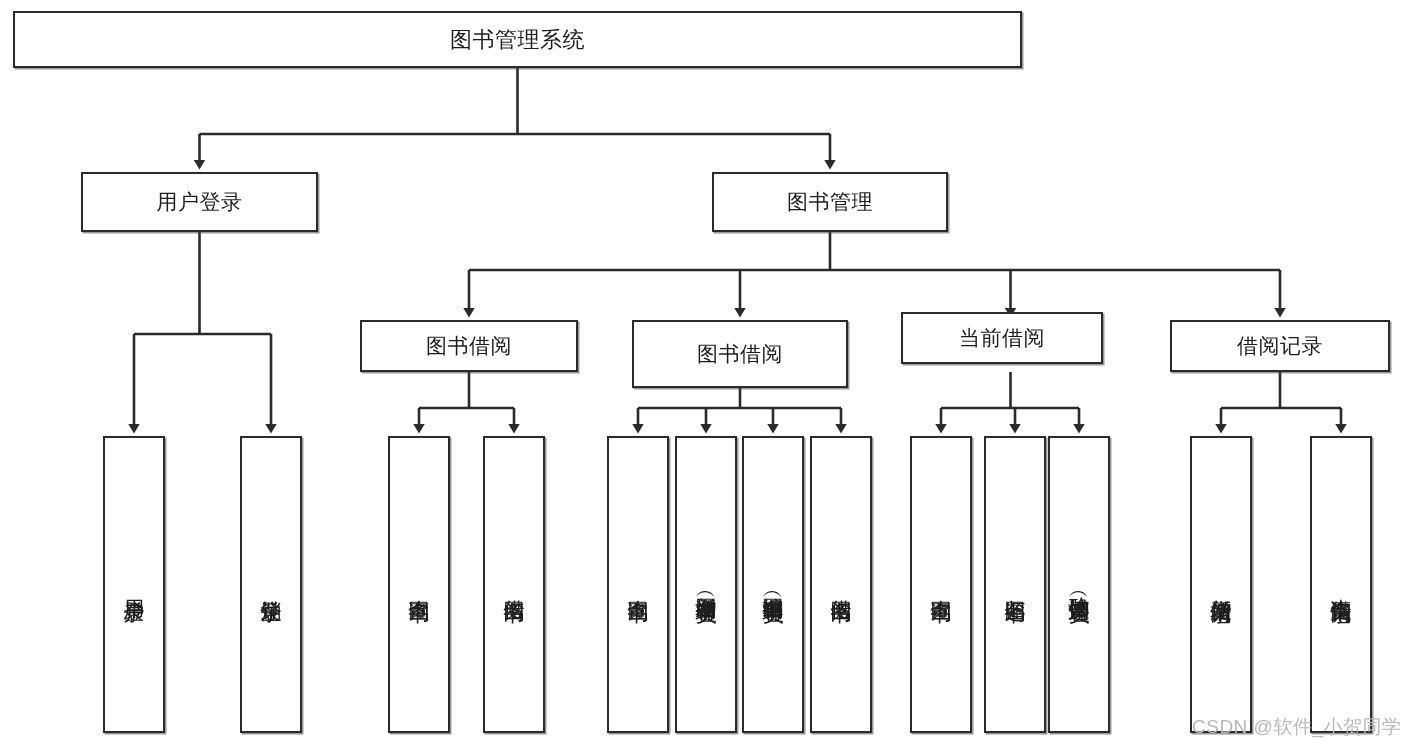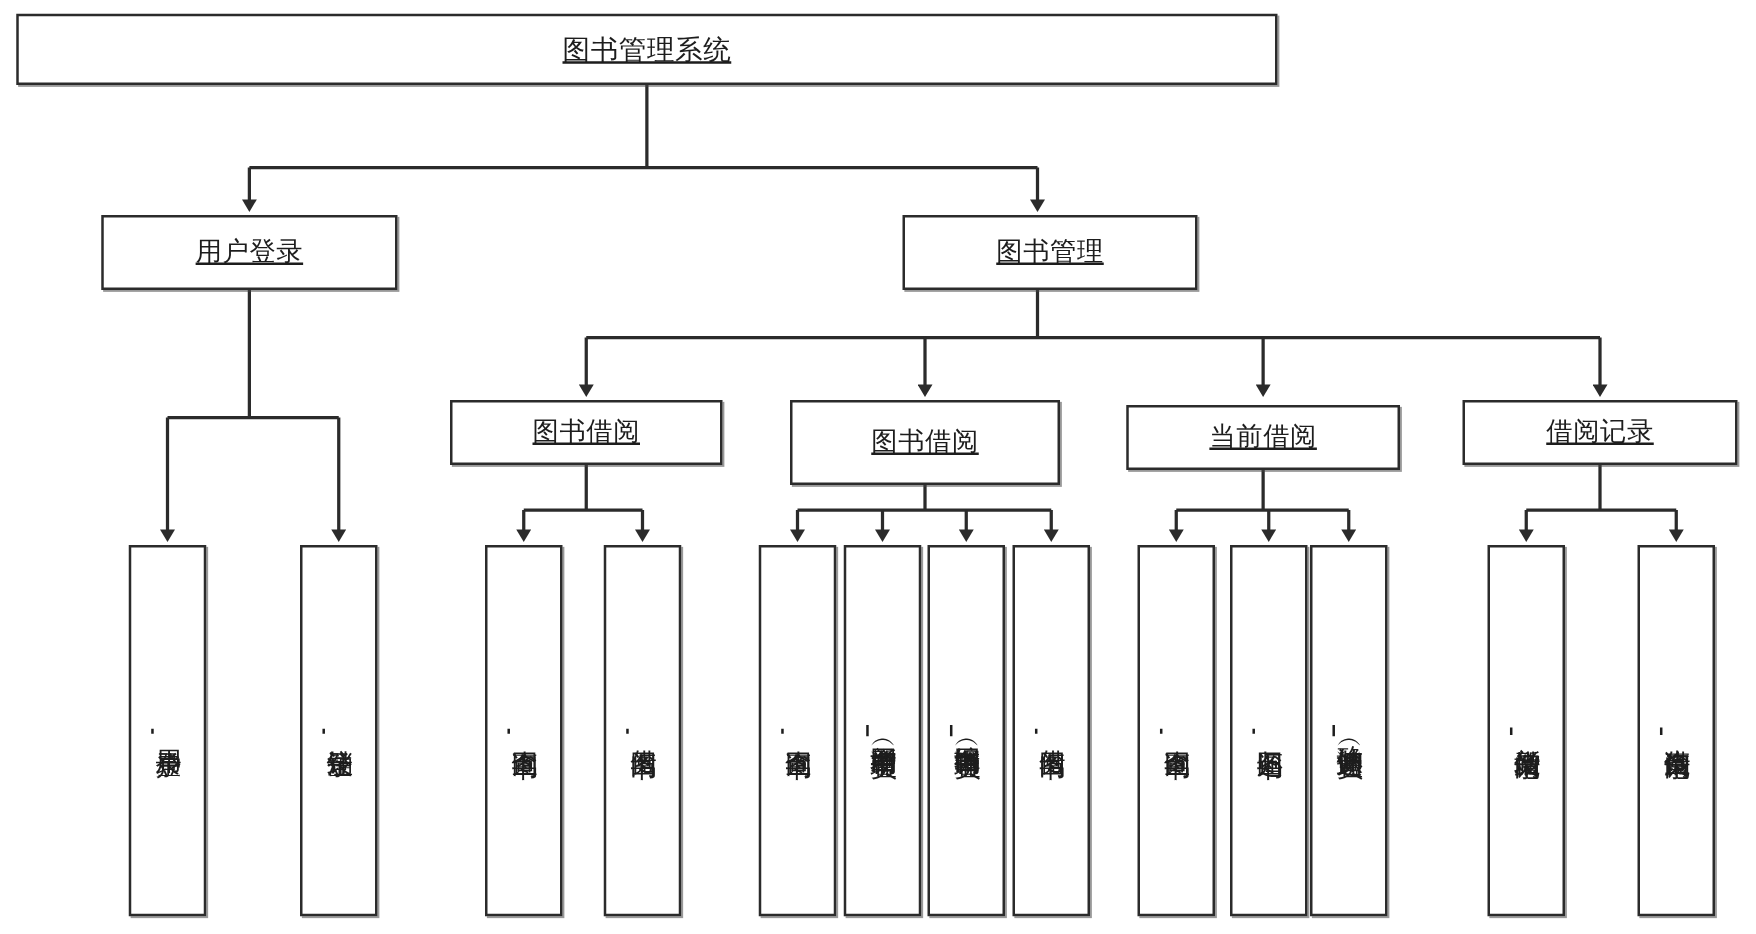--- a/index.html
+++ b/index.html
@@ -33,21 +33,20 @@
     justify-content: center;
     box-shadow: 1.5px 1.5px 0 0 rgba(70,70,70,0.55);
   }
   .node-label {
     color: #1d1d1d;
     font-size: 21px;
     line-height: 1.18;
     letter-spacing: 0.5px;
     white-space: nowrap;
     text-align: center;
-    text-decoration: underline;
   }
   .node.vertical .node-label {
     writing-mode: vertical-rl;
     text-orientation: upright;
     font-size: 21px;
     line-height: 1.14;
     letter-spacing: 1px;
   }
   .node.root .node-label { font-size: 22px; }
   .watermark {
@@ -107,30 +106,30 @@
       </g>
   </svg>
 
   <div id="nodes">
       <div class="node root" style="left: 13px; top: 11px; width: 1009px; height: 57px;">
         <span class="node-label">图书管理系统</span>
       </div>
       <div class="node" style="left: 81px; top: 172px; width: 237px; height: 60px;">
         <span class="node-label">用户登录</span>
       </div>
-      <div class="node" style="left: 712px; top: 172px; width: 236px; height: 60px; margin-left: 10px;">
+      <div class="node" style="left: 712px; top: 172px; width: 236px; height: 60px;">
         <span class="node-label">图书管理</span>
       </div>
       <div class="node" style="left: 360px; top: 320px; width: 218px; height: 52px;">
         <span class="node-label">图书借阅</span>
       </div>
       <div class="node" style="left: 632px; top: 320px; width: 216px; height: 68px;">
         <span class="node-label">图书借阅</span>
       </div>
-      <div class="node" style="left: 901px; top: 324px; width: 219px; height: 52px;">
+      <div class="node" style="left: 901px; top: 312px; width: 202px; height: 52px;">
         <span class="node-label">当前借阅</span>
       </div>
       <div class="node" style="left: 1170px; top: 320px; width: 220px; height: 52px;">
         <span class="node-label">借阅记录</span>
       </div>
       <div class="node vertical" style="left: 103px; top: 436px; width: 62px; height: 297px;">
         <span class="node-label">用户登录</span>
       </div>
       <div class="node vertical" style="left: 240px; top: 436px; width: 62px; height: 297px;">
         <span class="node-label">注销登录</span>
@@ -163,14 +162,15 @@
         <span class="node-label">确认归还（管理员）</span>
       </div>
       <div class="node vertical" style="left: 1190px; top: 436px; width: 62px; height: 297px;">
         <span class="node-label">新增借阅记录</span>
       </div>
       <div class="node vertical" style="left: 1310px; top: 436px; width: 62px; height: 297px;">
         <span class="node-label">查询借阅记录</span>
       </div>
     </div>
 
+  <div class="watermark" style="left: 1192px; top: 714px;">CSDN @软件_小贺同学</div>
 
 </div>
 
 </body></html>

